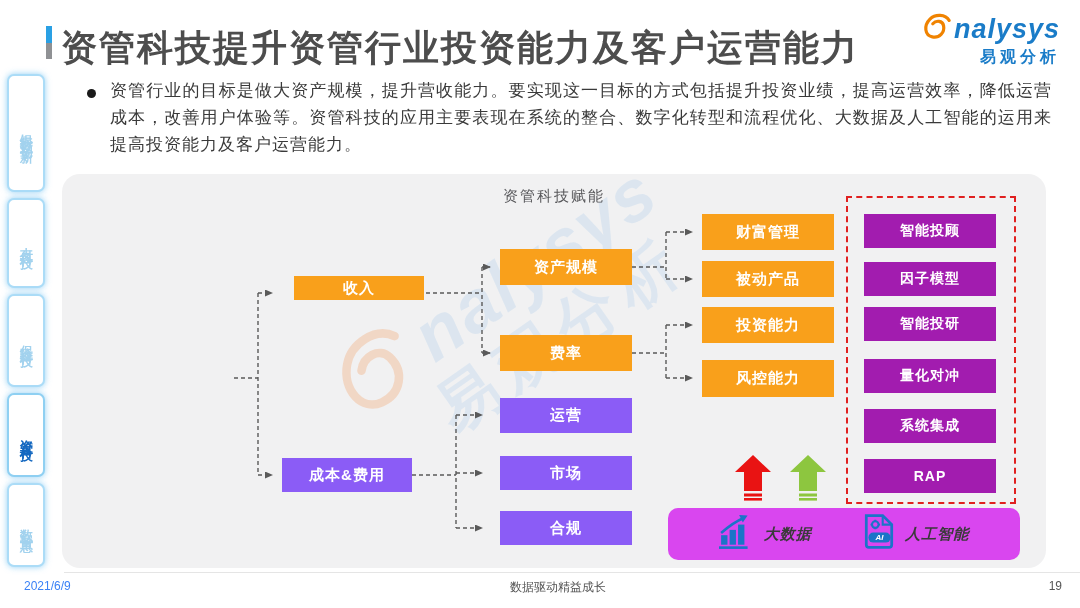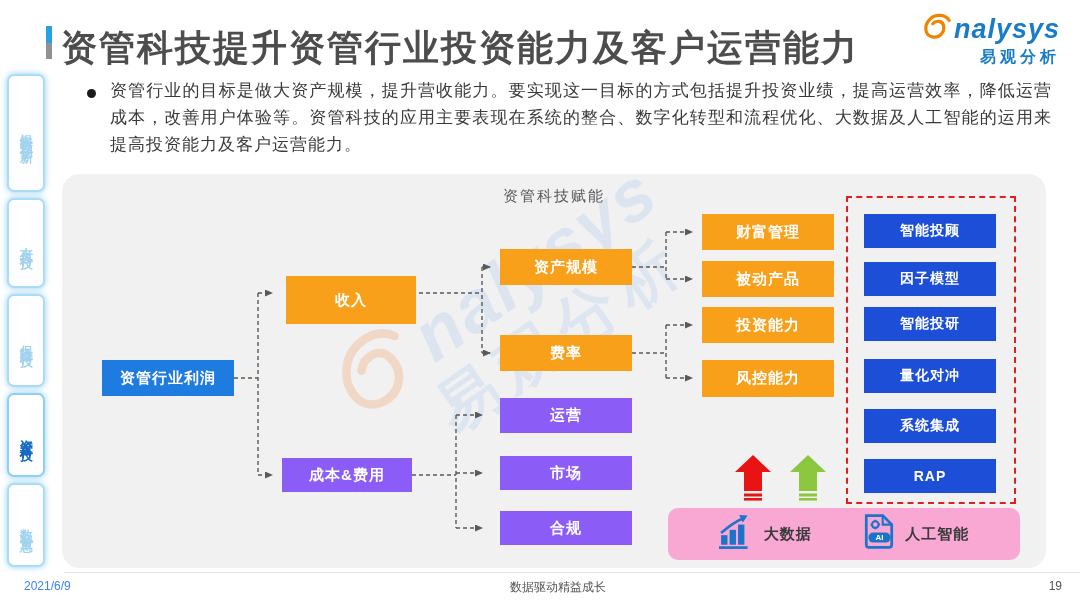--- a/index.html
+++ b/index.html
@@ -30,25 +30,25 @@
   
   .panel{position:absolute;left:62px;top:174px;width:984px;height:394px;background:#F1F1F2;border-radius:18px;}
   .panel-title{position:absolute;left:0;right:0;top:13px;text-align:center;font-size:15px;
     color:#57575A;letter-spacing:2px;}
   .connectors{position:absolute;left:0;top:0;}
   .node{position:absolute;box-sizing:border-box;display:flex;align-items:center;justify-content:center;
     color:#fff;font-size:15px;font-weight:bold;letter-spacing:1px;white-space:nowrap;}
   .node.orange{background:#F9A01B;}
   .node.gray{background:#8b5cf6;}
   .node.blue{background:#1E7CE0;}
-  .node.red{background:#1d4ed8;font-size:14px;}
+  .node.red{background:#a21caf;font-size:14px;}
   .red-frame{position:absolute;left:784px;top:22px;width:170px;height:308px;border:2px dashed #E02020;box-sizing:border-box;}
   .up-arrow{position:absolute;width:36px;height:46px;}
-  .bottom-bar{position:absolute;left:606px;top:334px;width:352px;height:52px;background:#f9a8d4;
-    border-radius:10px;display:flex;align-items:center;justify-content:space-evenly;}
+  .bottom-bar{position:absolute;left:606px;top:334px;width:352px;height:52px;background:#d946ef;
+    border-radius:10px;display:flex;align-items:center;justify-content:space-evenly;font-style:italic;}
   .bar-item{display:flex;align-items:center;gap:9px;}
   .bar-label{font-size:15px;font-weight:bold;color:#3A3A3A;letter-spacing:1px;}
   
   .watermark{position:absolute;left:250px;top:40px;width:480px;transform:rotate(-35deg);
     opacity:.5;pointer-events:none;}
   .wm-top{display:flex;align-items:center;}
   .wm-en{font-size:72px;font-weight:bold;font-style:italic;color:#C8DBED;letter-spacing:2px;}
   .wm-cn{font-size:62px;font-weight:bold;color:#CBDDEF;letter-spacing:10px;margin:-14px 0 0 80px;}
   
   .footer-line{position:absolute;left:64px;right:0;top:572px;height:1px;background:#E5E5E5;}
@@ -130,22 +130,21 @@
       <path d="M570 179 H604 M604 151 V204"></path>
       <path d="M604 151 H630" marker-end="url(#ah)"></path>
       <path d="M604 204 H630" marker-end="url(#ah)"></path>
       <path d="M350 301 H394 M394 241 V354"></path>
       <path d="M394 241 H420" marker-end="url(#ah)"></path>
       <path d="M394 299 H420" marker-end="url(#ah)"></path>
       <path d="M394 354 H420" marker-end="url(#ah)"></path>
     </g>
   </svg>
 
-  <div class="node blue" style="left:40px;top:186px;width:132px;height:36px">资管行业利润</div>
-  <div class="node orange" style="left:224px;top:102px;width:130px;height:48px">收入</div>
+  <div class="node orange" style="left:232px;top:102px;width:130px;height:24px">收入</div>
   <div class="node gray" style="left:220px;top:284px;width:130px;height:34px">成本&amp;费用</div>
   <div class="node orange" style="left:438px;top:75px;width:132px;height:36px">资产规模</div>
   <div class="node orange" style="left:438px;top:161px;width:132px;height:36px">费率</div>
   <div class="node gray" style="left:438px;top:224px;width:132px;height:35px">运营</div>
   <div class="node gray" style="left:438px;top:282px;width:132px;height:34px">市场</div>
   <div class="node gray" style="left:438px;top:337px;width:132px;height:34px">合规</div>
   <div class="node orange" style="left:640px;top:40px;width:132px;height:36px">财富管理</div>
   <div class="node orange" style="left:640px;top:87px;width:132px;height:36px">被动产品</div>
   <div class="node orange" style="left:640px;top:133px;width:132px;height:36px">投资能力</div>
   <div class="node orange" style="left:640px;top:186px;width:132px;height:37px">风控能力</div>

